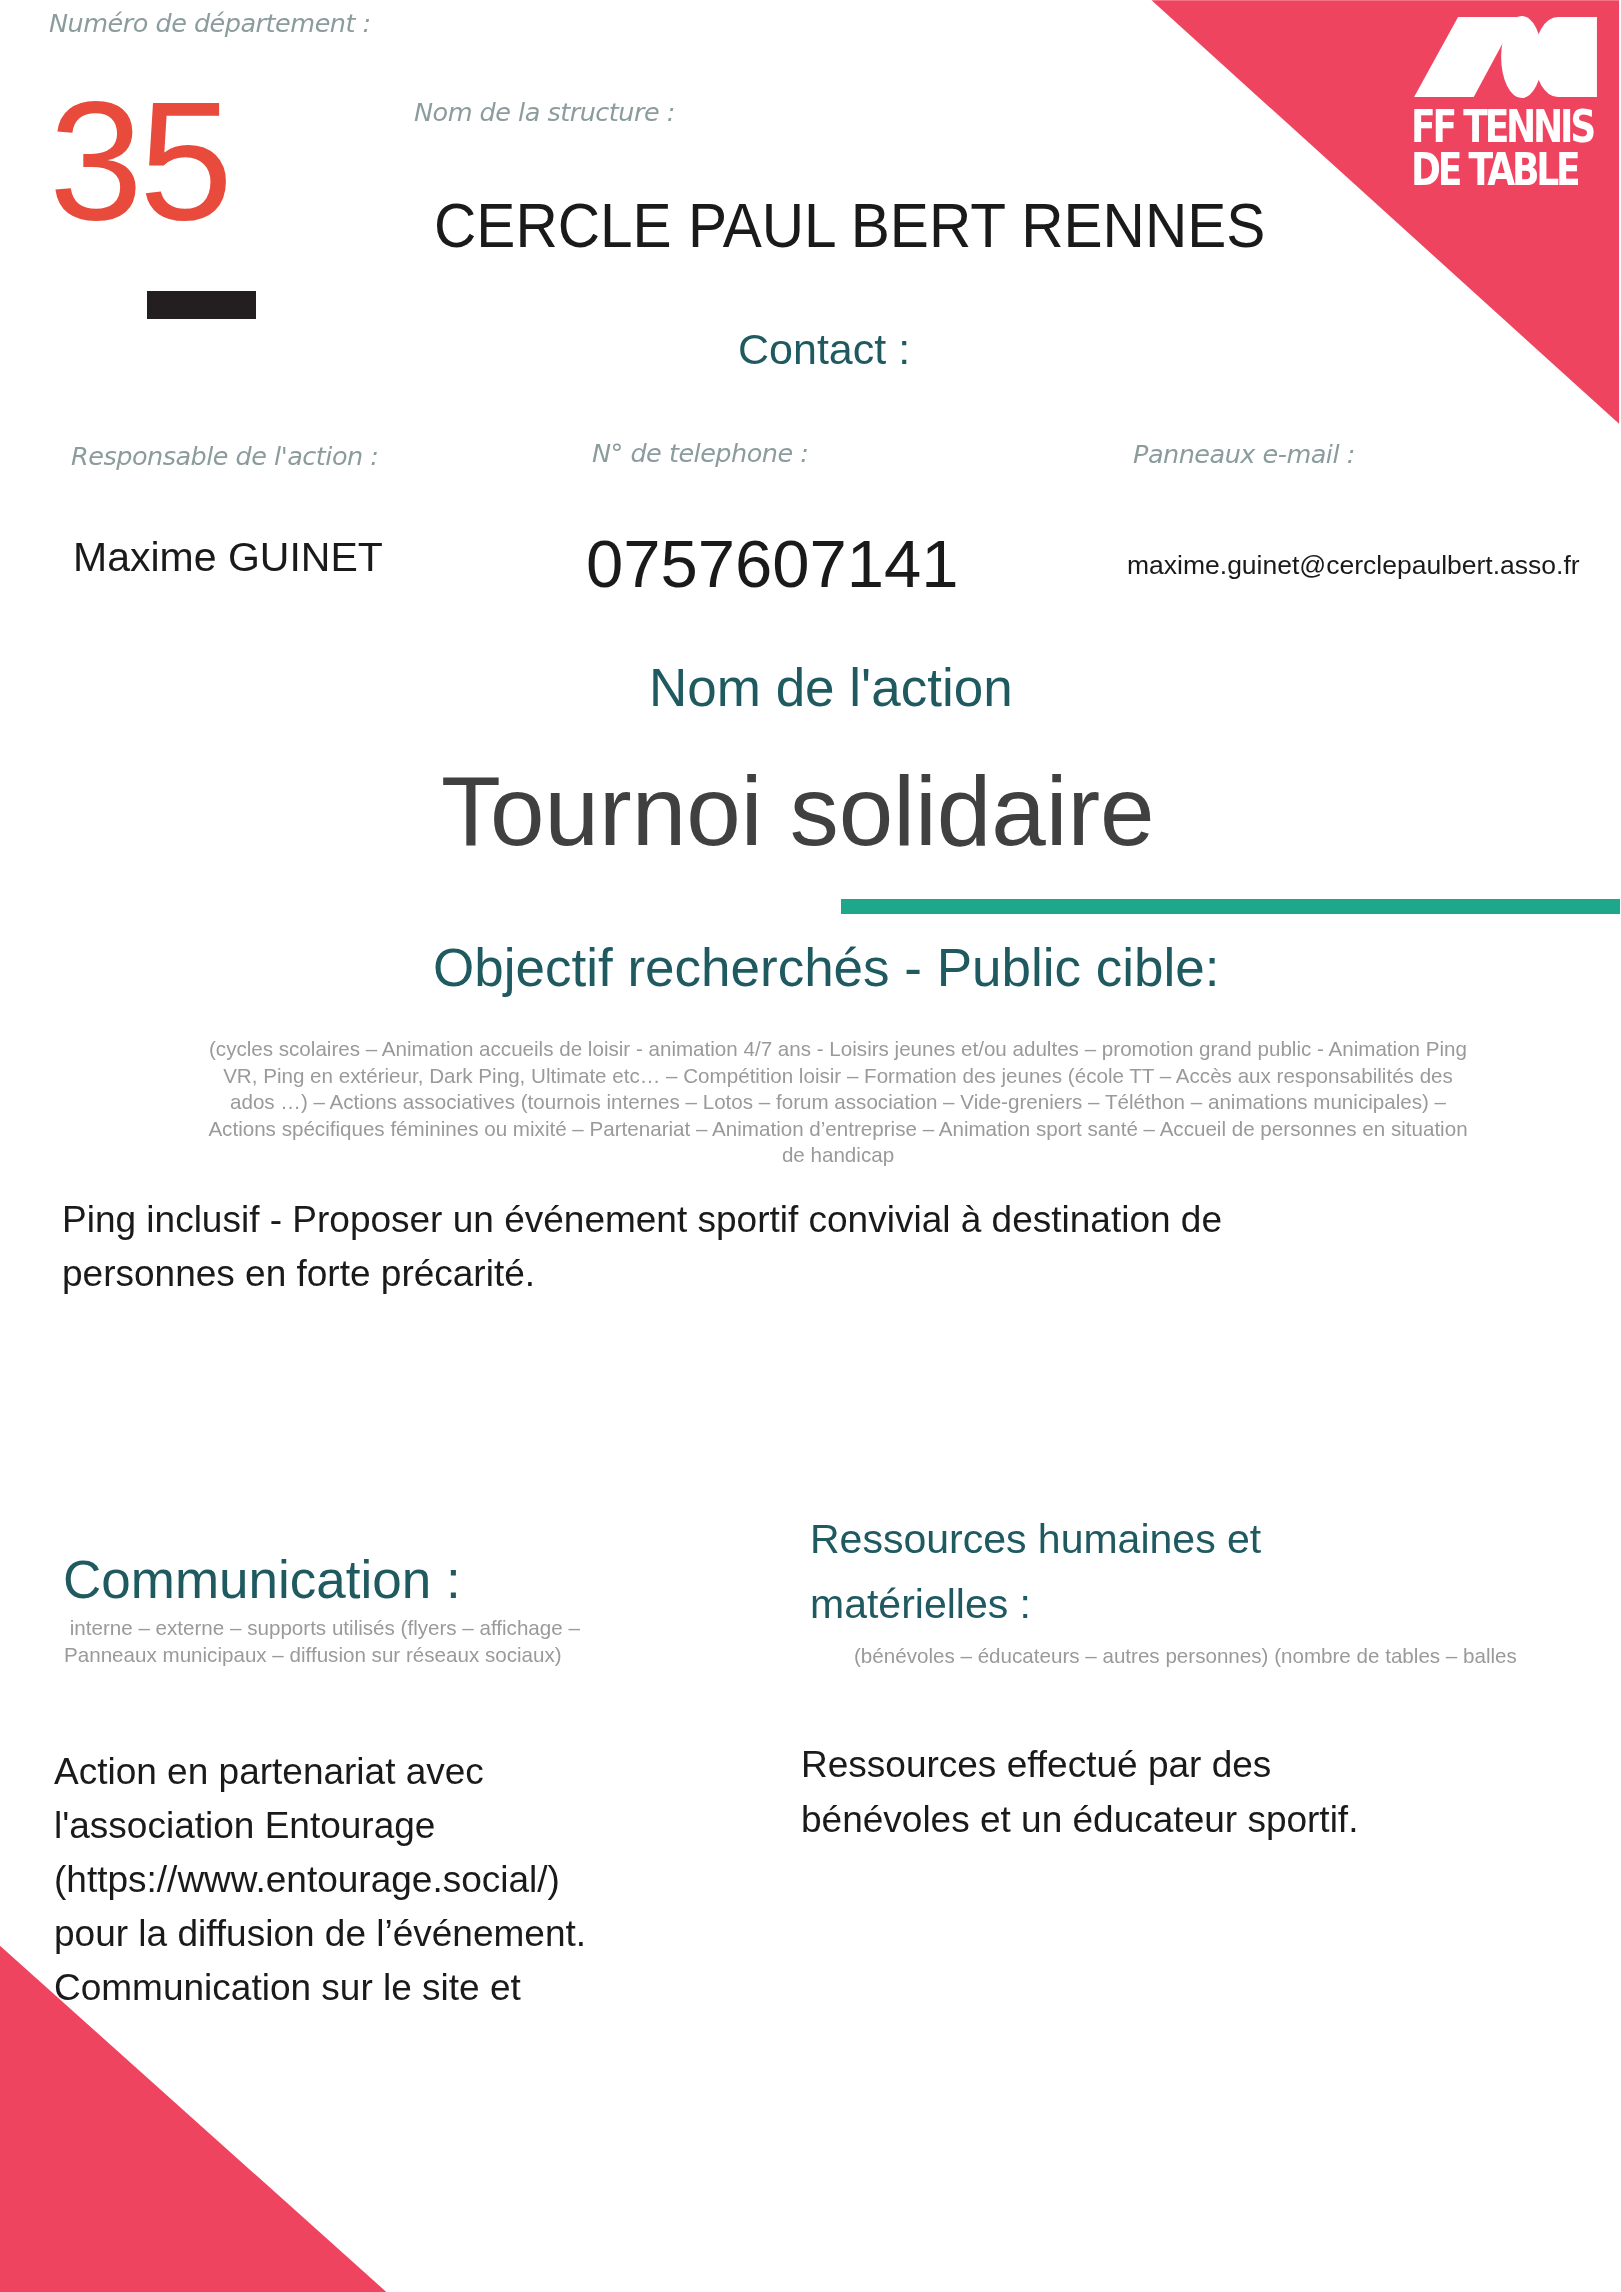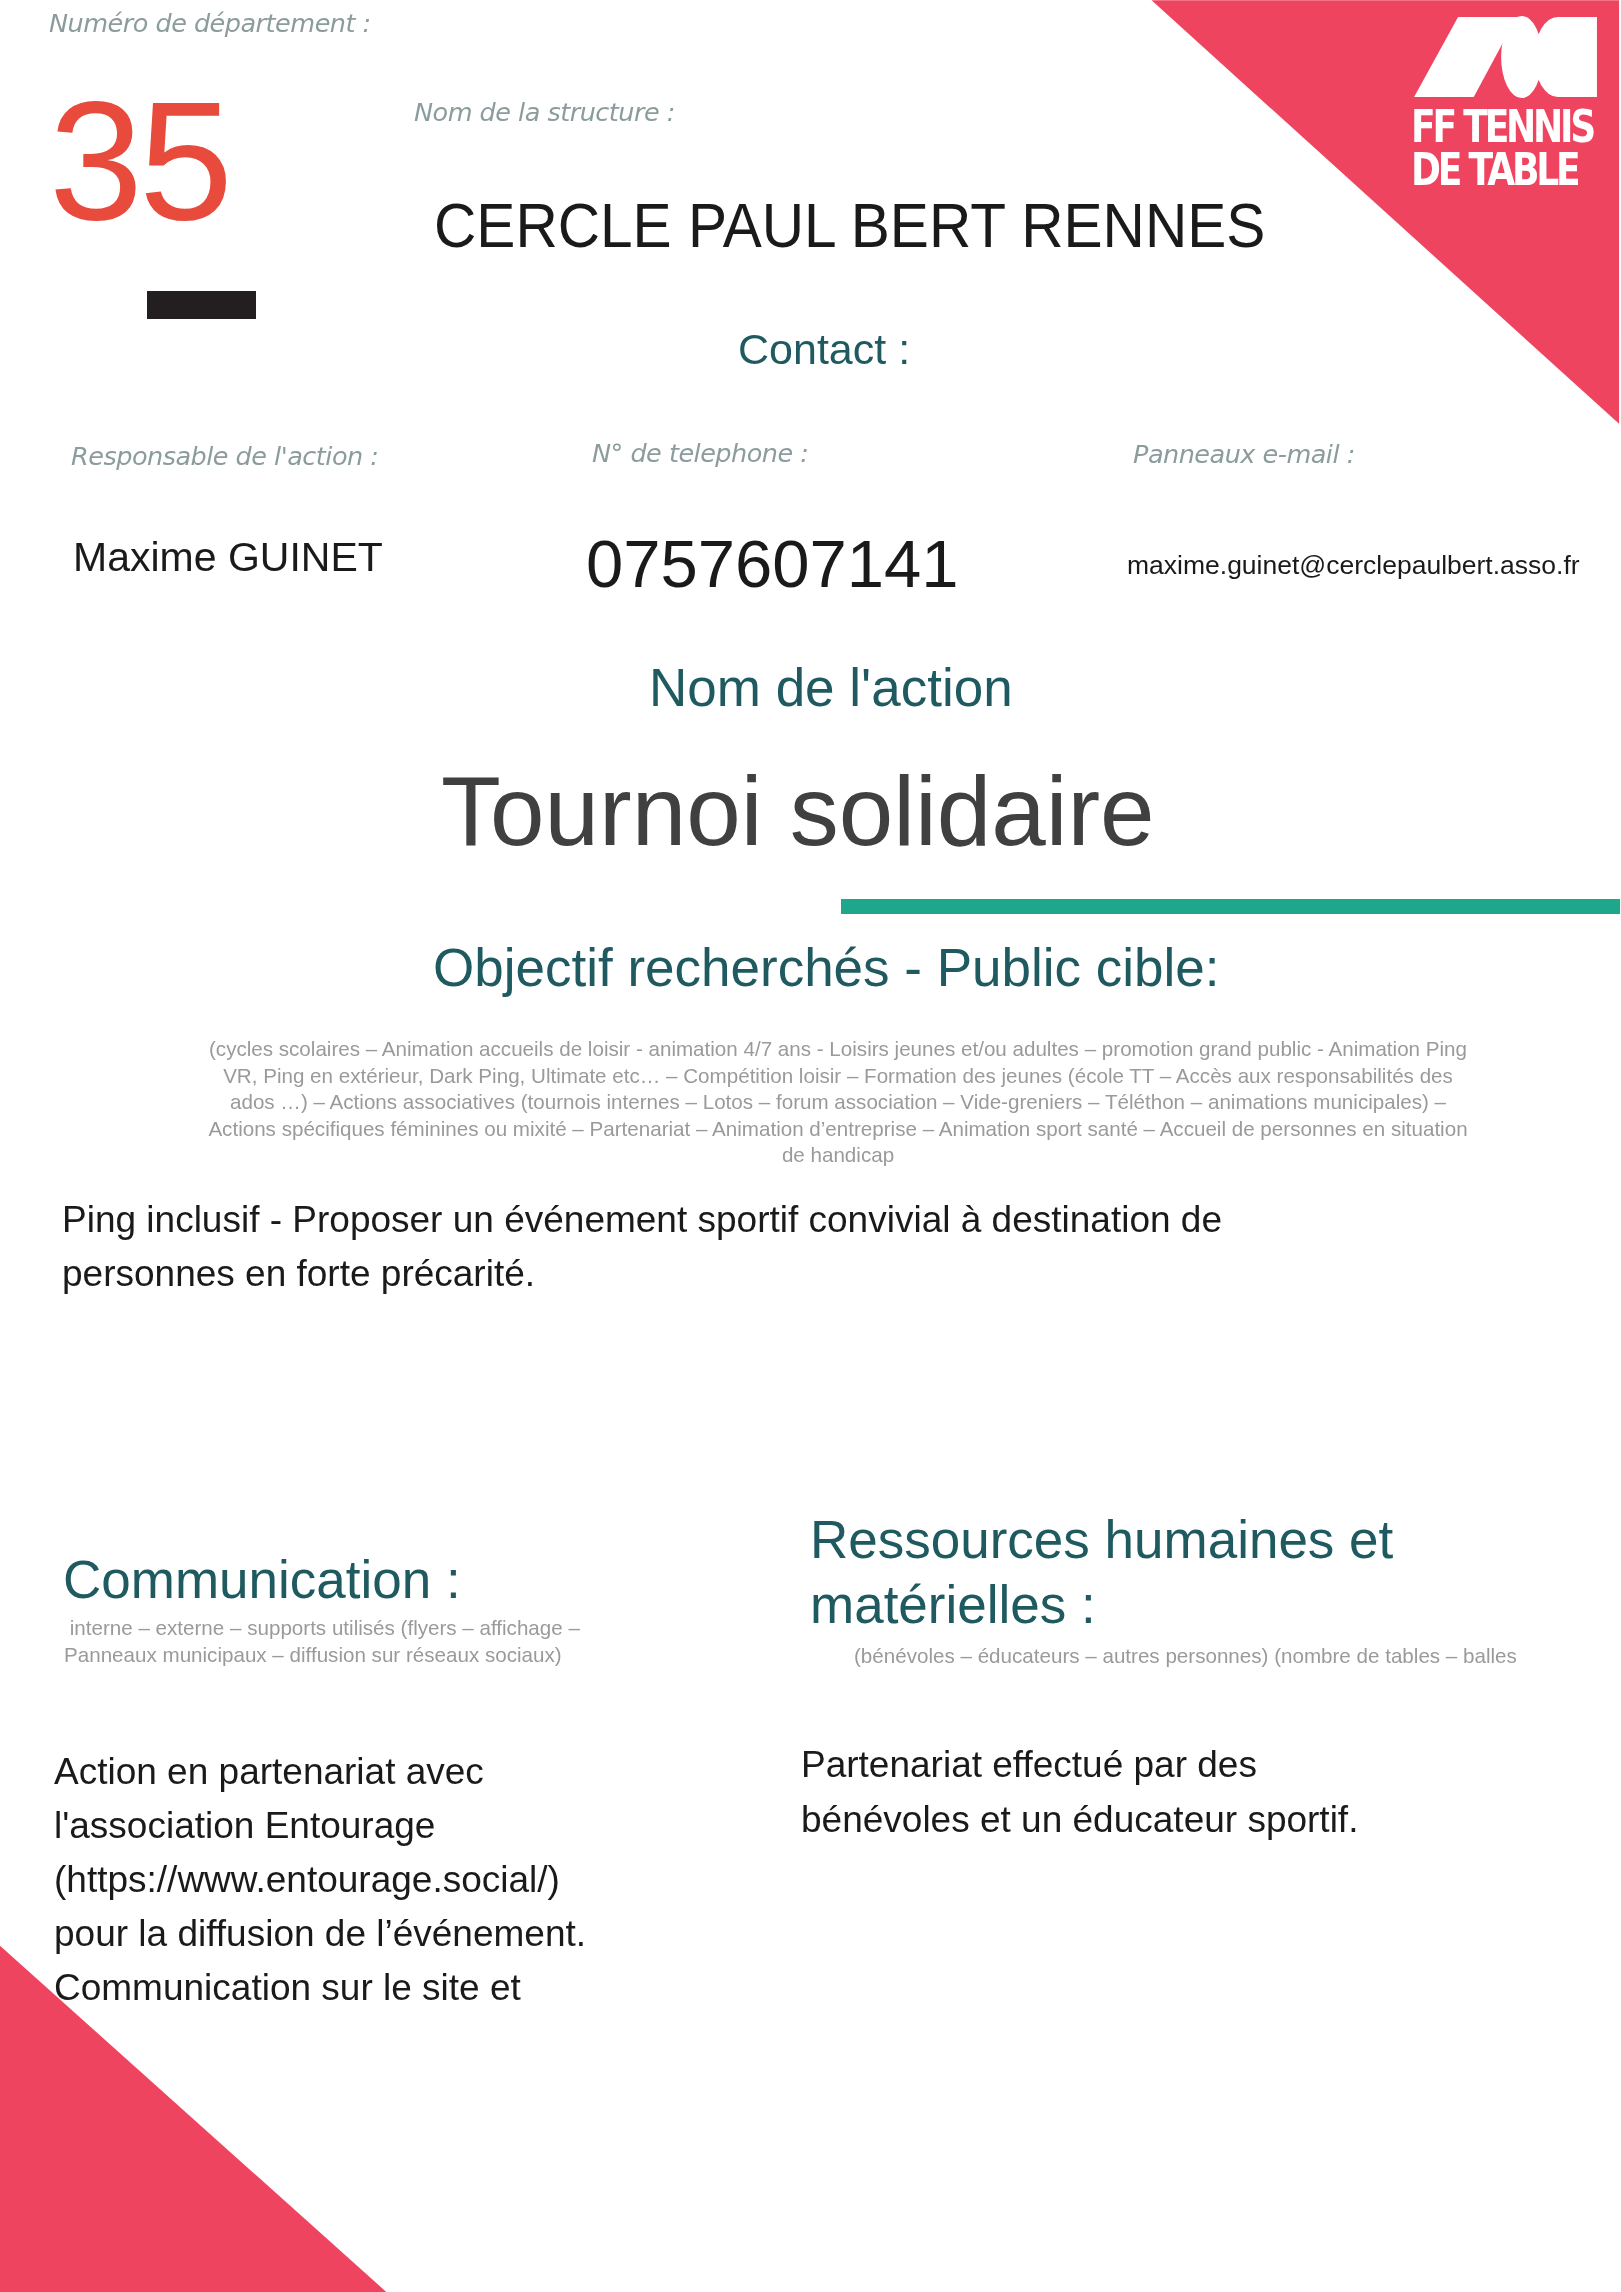--- a/index.html
+++ b/index.html
@@ -73,24 +73,24 @@
   <div>Panneaux municipaux – diffusion sur réseaux sociaux)</div>
 </div>
 <div class="abs body-text" style="left:54px; top:1745px;">
   <div>Action en partenariat avec</div>
   <div>l'association Entourage</div>
   <div>(https://www.entourage.social/)</div>
   <div>pour la diffusion de l’événement.</div>
   <div>Communication sur le site et</div>
 </div>
 
-<div class="abs teal" style="left:810px; top:1507px; font-size:53px; line-height:65px;">
+<div class="abs teal" style="left:810px; top:1507px; font-size:41px; line-height:65px;">
   <div>Ressources humaines et</div>
   <div>matérielles :</div>
 </div>
 <div class="abs grey-small" style="left:810px; top:1643px;margin-left:44px;">
   <div>(bénévoles – éducateurs – autres personnes) (nombre de tables – balles</div>
 </div>
 <div class="abs body-text" style="left:801px; top:1737px; line-height:55px;">
-  <div>Partenariat effectué par des</div>
+  <div>Ressources effectué par des</div>
   <div>bénévoles et un éducateur sportif.</div>
 </div>
 
 
 </body></html>

